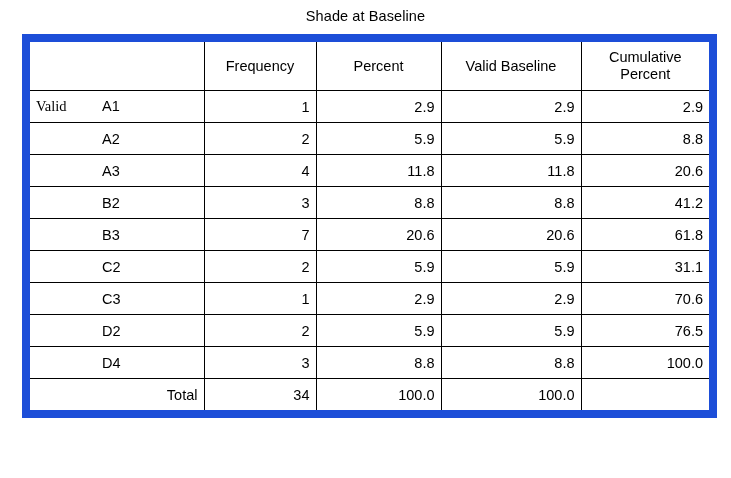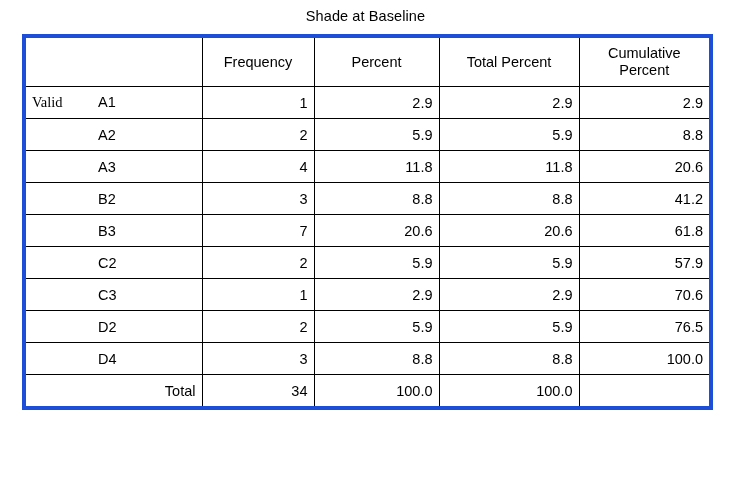--- a/index.html
+++ b/index.html
@@ -39,21 +39,21 @@
   }
   table.spss td, table.spss th {
     border: 1px solid #000000;
     padding: 2px 6px;
     font-weight: normal;
     vertical-align: middle;
     background: #ffffff;
   }
   
   table.spss {
-    border: 4px solid #1d4ed8;
+    border: 8px solid #1d4ed8;
   }
   
   thead td {
     text-align: center;
     height: 44px;
     line-height: 1.15;
     border-bottom: 3px solid #000000;
   }
   thead td.corner {
     border-left: none;
@@ -117,21 +117,21 @@
         <col class="c-freq">
         <col class="c-pct">
         <col class="c-vpct">
         <col class="c-cpct">
       </colgroup>
       <thead>
         <tr>
           <td class="corner"></td>
           <td>Frequency</td>
           <td>Percent</td>
-          <td>Total Percent</td>
+          <td>Valid Baseline</td>
           <td>Cumulative Percent</td>
         </tr>
       </thead>
       <tbody>
         <tr>
           <td class="rowlabel"><span class="grp">Valid</span><span class="cat">A1</span></td>
           <td class="num">1</td>
           <td class="num">2.9</td>
           <td class="num">2.9</td>
           <td class="num">2.9</td>
@@ -162,21 +162,21 @@
           <td class="num">7</td>
           <td class="num">20.6</td>
           <td class="num">20.6</td>
           <td class="num">61.8</td>
         </tr>
         <tr>
           <td class="rowlabel"><span class="grp"></span><span class="cat">C2</span></td>
           <td class="num">2</td>
           <td class="num">5.9</td>
           <td class="num">5.9</td>
-          <td class="num">57.9</td>
+          <td class="num">31.1</td>
         </tr>
         <tr>
           <td class="rowlabel"><span class="grp"></span><span class="cat">C3</span></td>
           <td class="num">1</td>
           <td class="num">2.9</td>
           <td class="num">2.9</td>
           <td class="num">70.6</td>
         </tr>
         <tr>
           <td class="rowlabel"><span class="grp"></span><span class="cat">D2</span></td>

